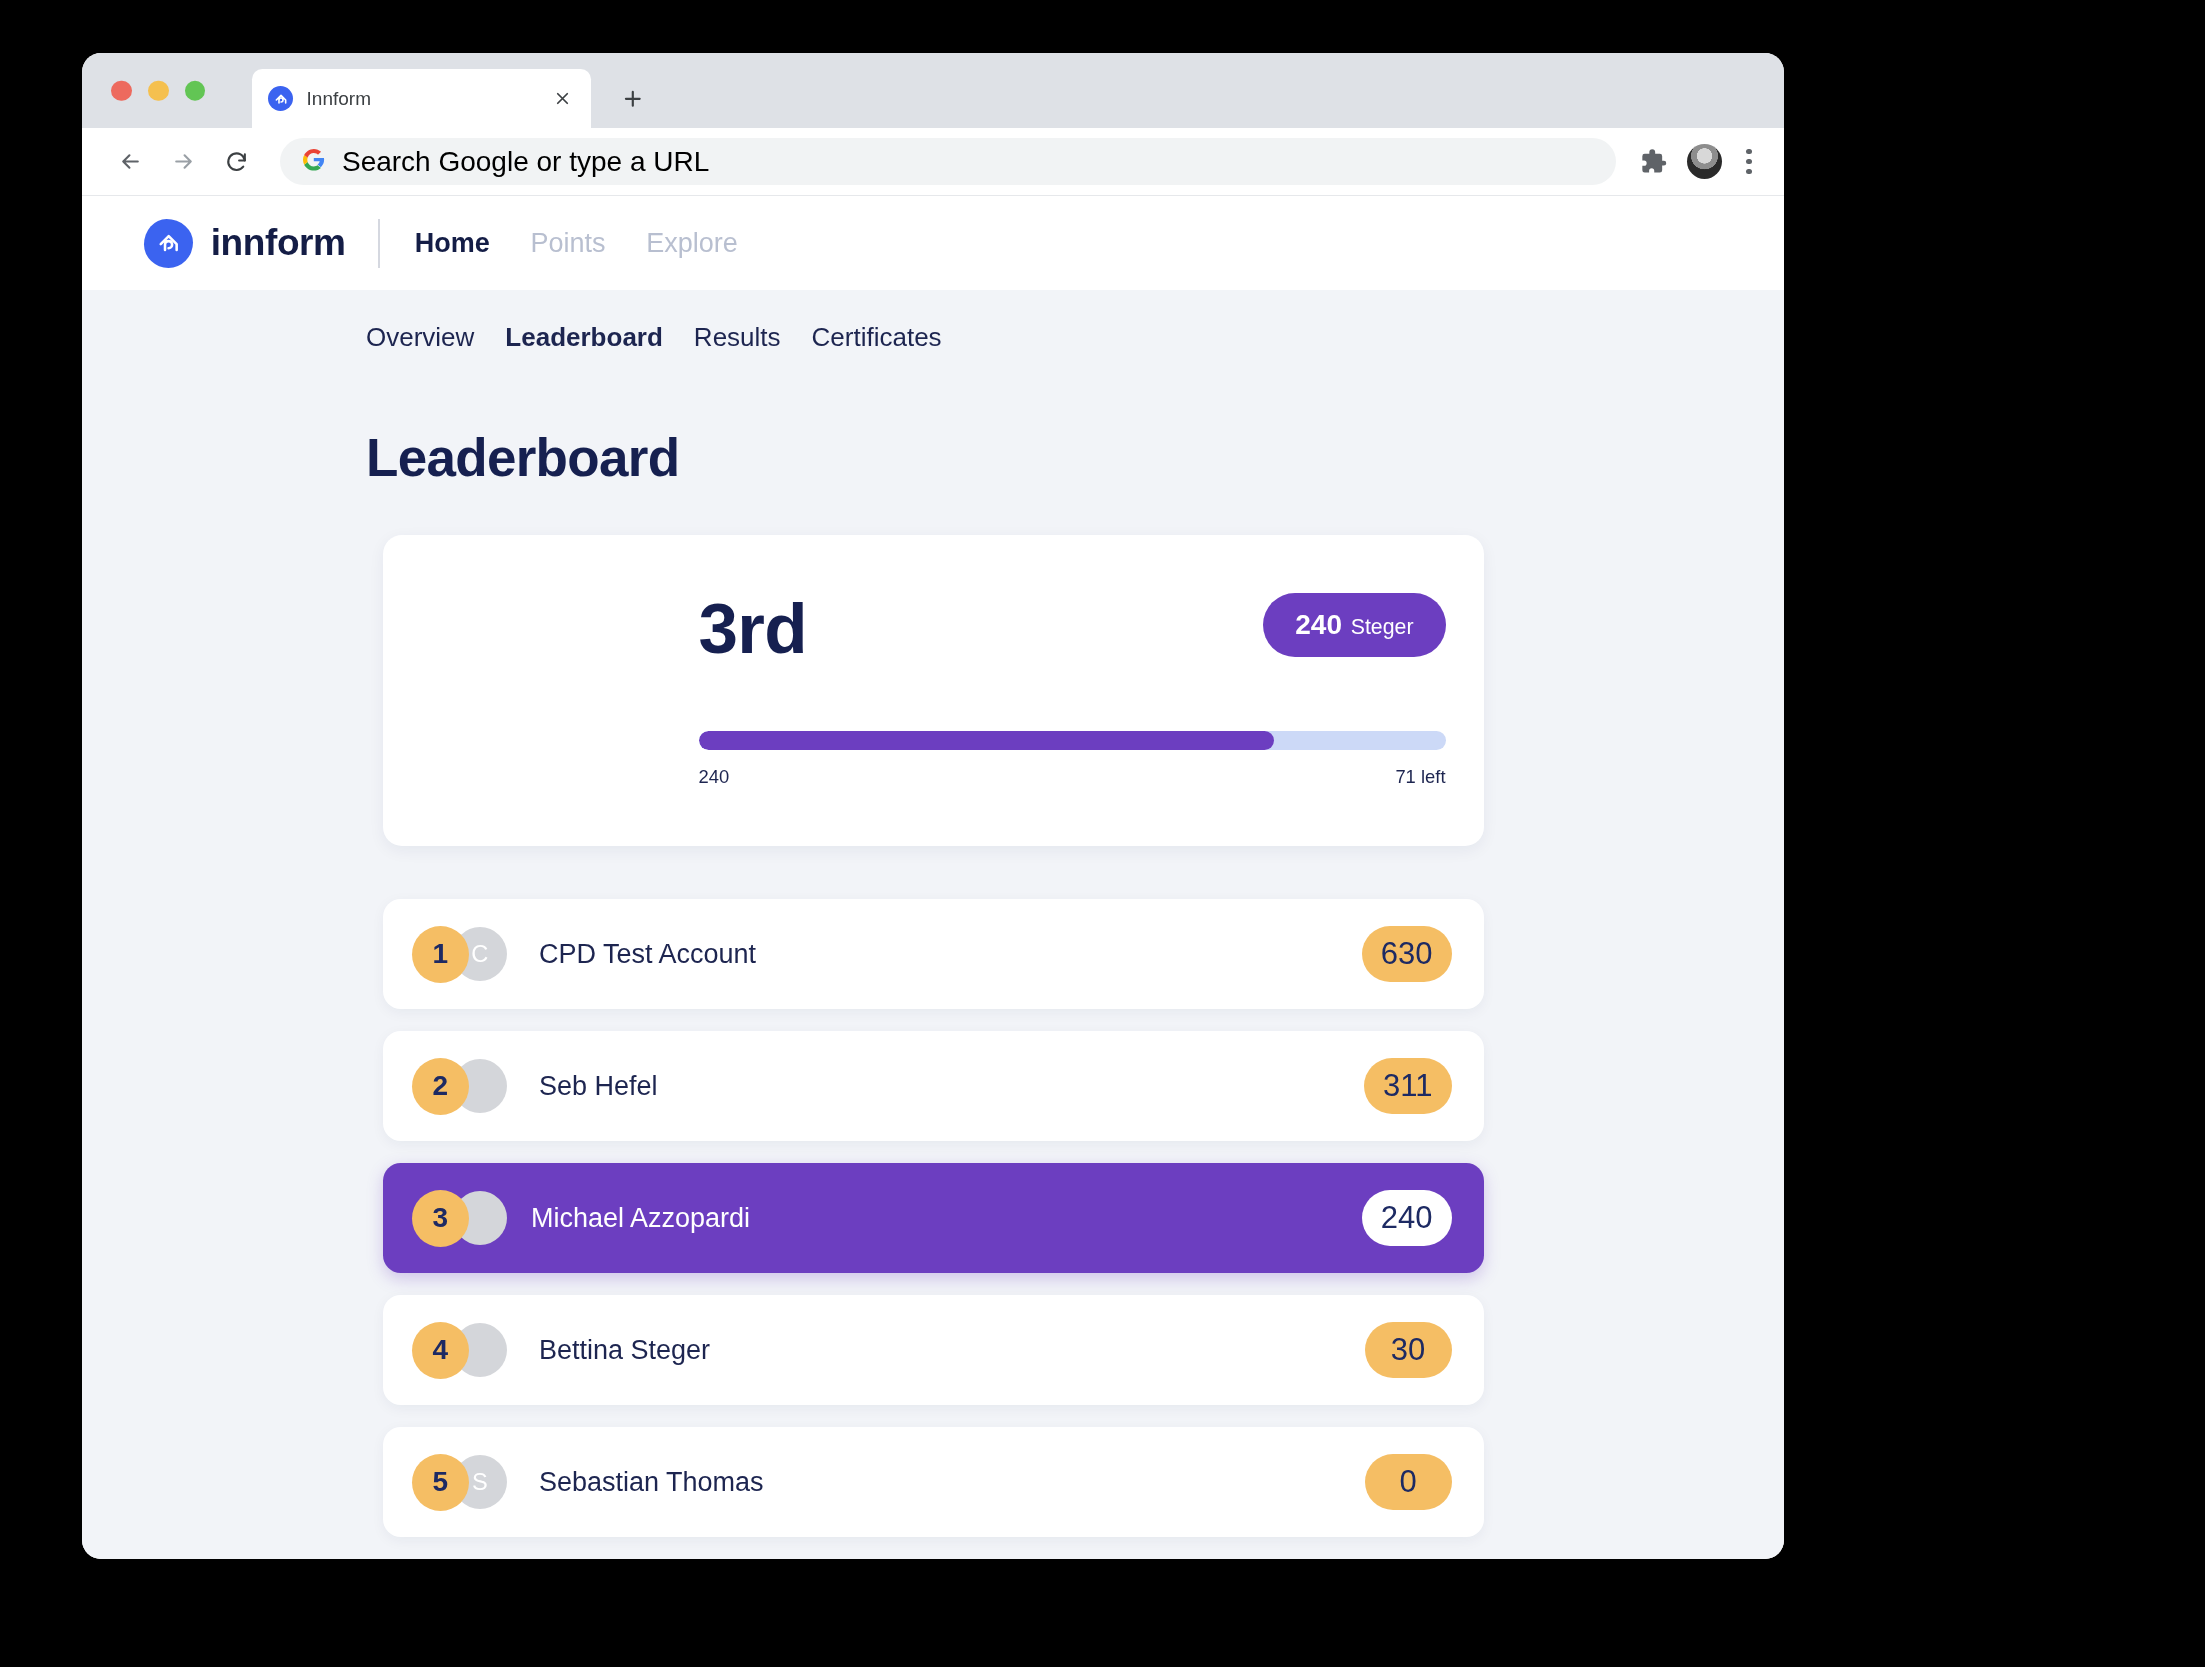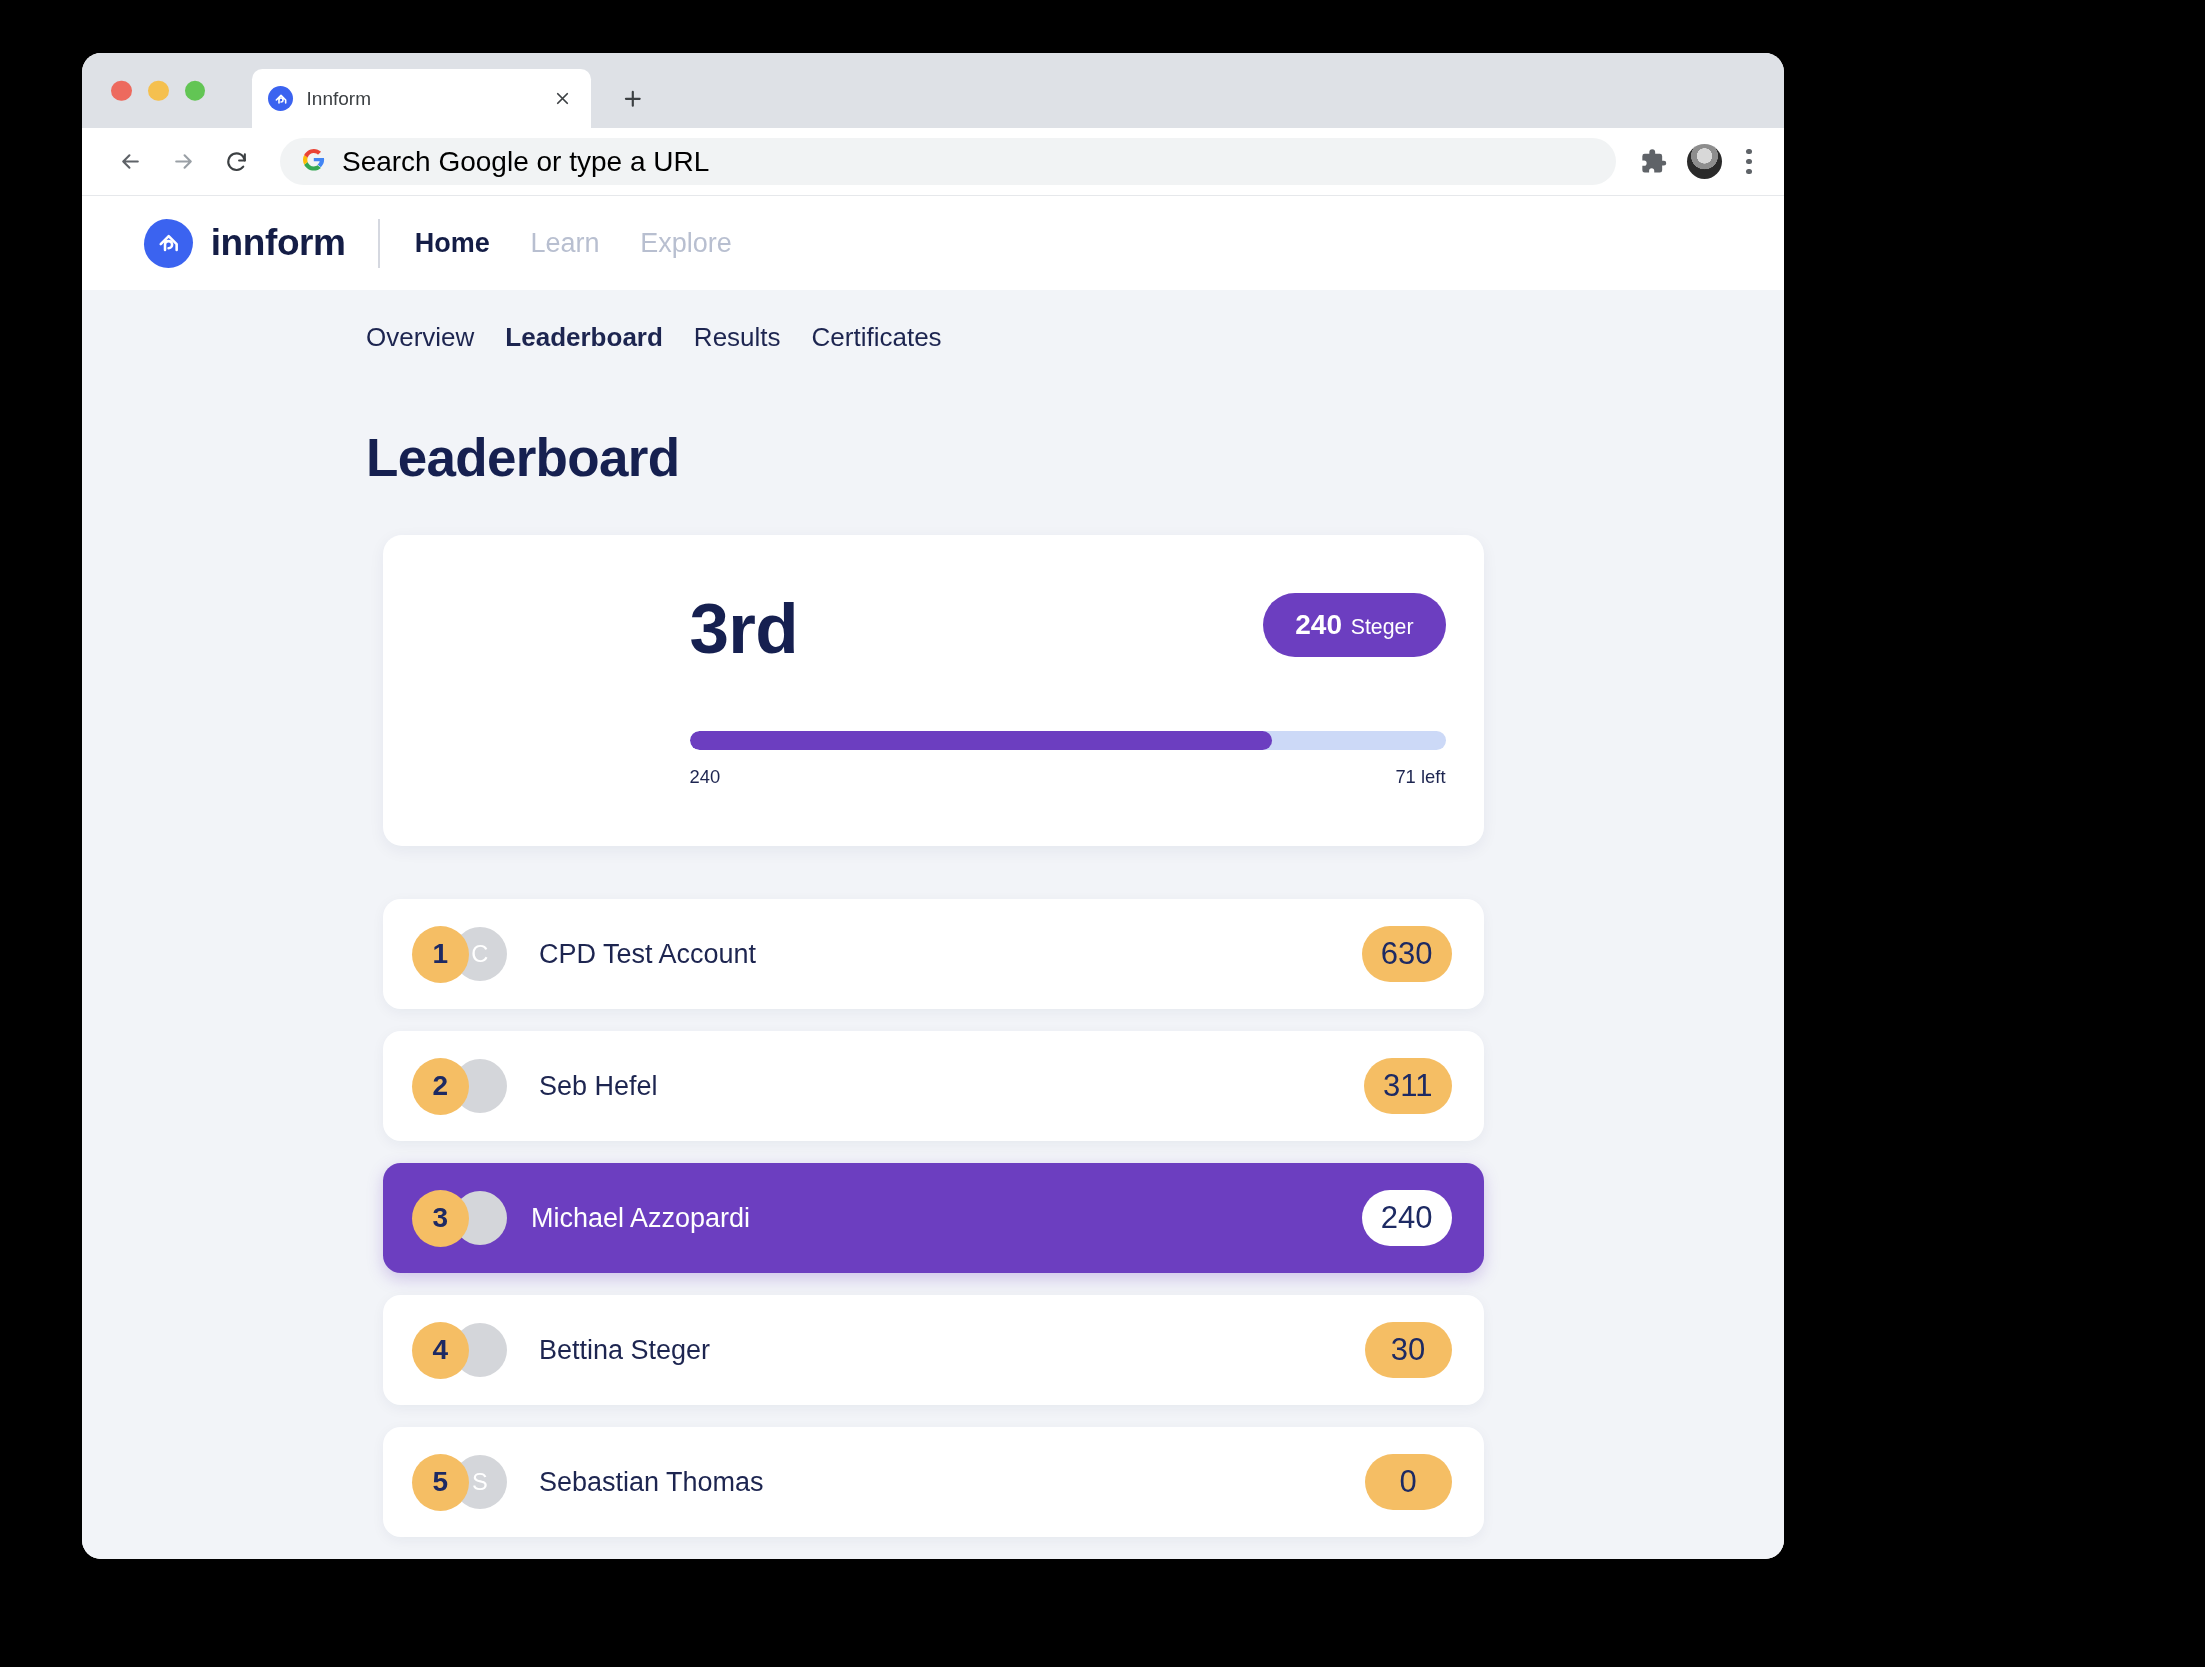--- a/index.html
+++ b/index.html
@@ -248,21 +248,21 @@
   }
 
   
   .hero-card {
     background: #ffffff;
     border-radius: 19px;
     box-shadow: 0 4.4px 16px rgba(25,35,80,0.06);
     padding: 32px 38px 32px 31px;
     display: flex;
     align-items: flex-end;
-    gap: 33px;
+    gap: 42px;
     height: 311px;
   }
   .hero-avatar {
     width: 243px; height: 243px;
     border-radius: 50%;
     overflow: hidden;
     flex: 0 0 auto;
   }
   .hero-body { flex: 1 1 auto; display: flex; flex-direction: column; height: 100%; justify-content: center; }
   .hero-top { display: flex; align-items: flex-start; justify-content: space-between; }
@@ -449,21 +449,21 @@
             <path d="M5.5 13.2 L12 6.6 L18.5 13.2 L18.5 18 M9 18 L9 13.6 a2.9 2.9 0 1 1 2.9 2.9"></path>
           </svg>
         </span>
         <span class="brand-name">innform</span>
       </div>
 
       <span class="header-divider"></span>
 
       <nav class="main-nav">
         <span class="nav-link active">Home</span>
-        <span class="nav-link">Learn</span>
+        <span class="nav-link">Points</span>
         <span class="nav-link">Explore</span>
       </nav>
 
       <span class="header-spacer"></span>
 
     </div>
 
     <div class="sub-nav">
       <span class="sub-nav-item">Overview</span>
       <span class="sub-nav-item active">Leaderboard</span>

